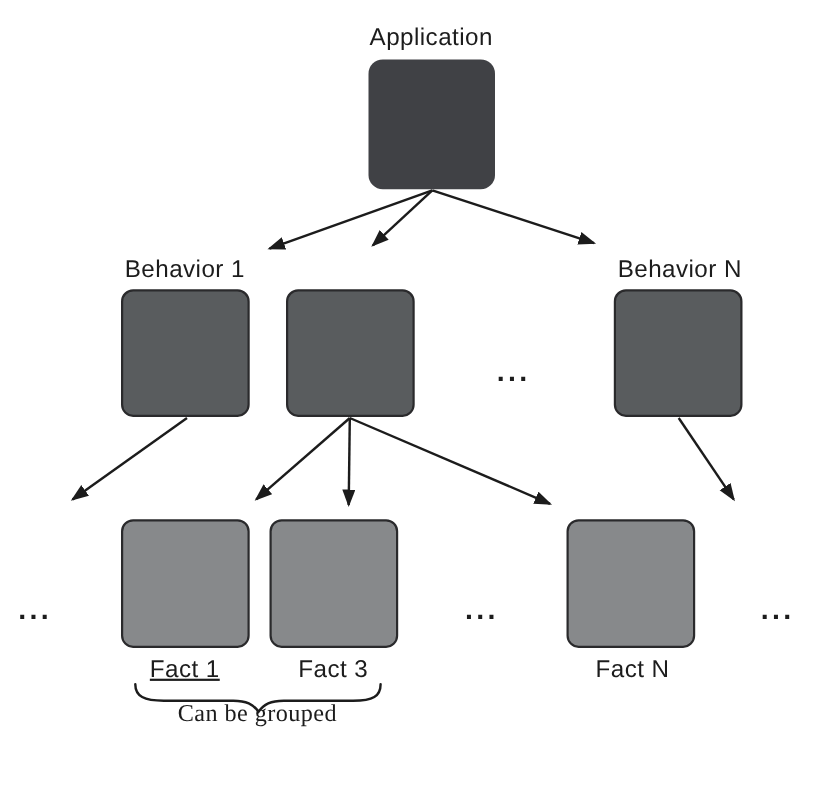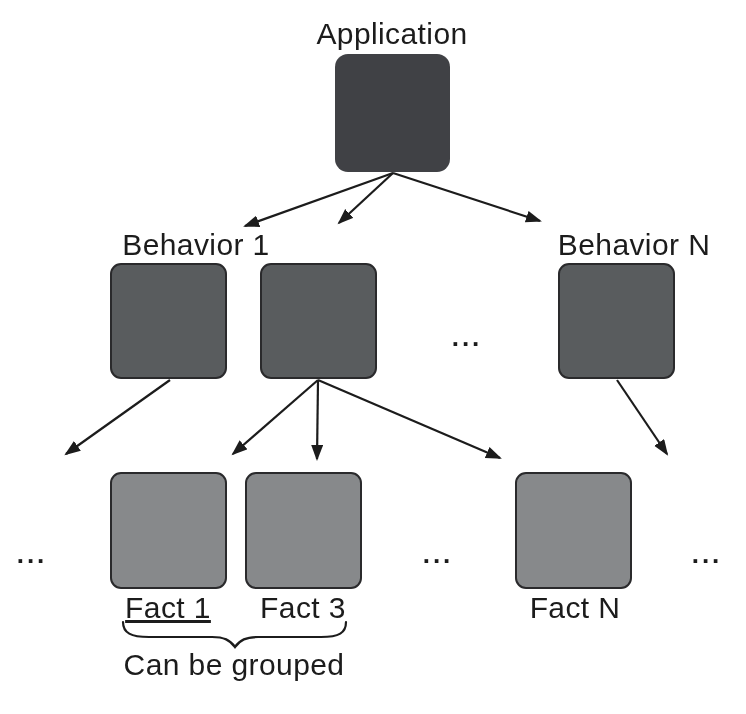--- a/index.html
+++ b/index.html
@@ -34,33 +34,33 @@
   .node.fact{
     top:472px;width:117px;height:117px;
     background:var(--fact-fill);
     border:2px solid var(--node-border);
     border-radius:11px;
   }
   .b1{left:110px;} .b2{left:260px;} .bn{left:558px;}
   .f1{left:110px;} .f2{left:245px;} .fn{left:515px;}
   .label{
     position:absolute;
-    font-size:30px;line-height:24px;letter-spacing:0.4px;
+    font-size:22px;line-height:24px;letter-spacing:0.4px;
     white-space:nowrap;
     transform:translateX(-50%);
     text-align:center;
   }
   .app-label{left:392px;top:22px;}
-  .bl1{left:168px;top:233px;margin-left:28px;}
+  .bl1{left:168px;top:233px;}
   .bl2{left:318px;top:233px;}
-  .bln{left:618px;top:233px;margin-left:16px;}
+  .bln{left:618px;top:233px;}
   .fl1{left:168px;top:596px;text-decoration:underline;}
   .fl2{left:303px;top:596px;}
   .fln{left:575px;top:596px;}
-  .group-label{left:234px;top:653px;}
+  .group-label{left:234px;top:636px;font-family:Liberation Serif, serif;}
   .ellipsis{
     position:absolute;
     font-size:26px;font-weight:700;letter-spacing:3px;
     transform:translateX(-50%);
     white-space:nowrap;
   }
   .el-behavior{left:467px;top:322px;}
   .el-left{left:32px;top:539px;}
   .el-mid{left:438px;top:539px;}
   .el-right{left:707px;top:539px;}

